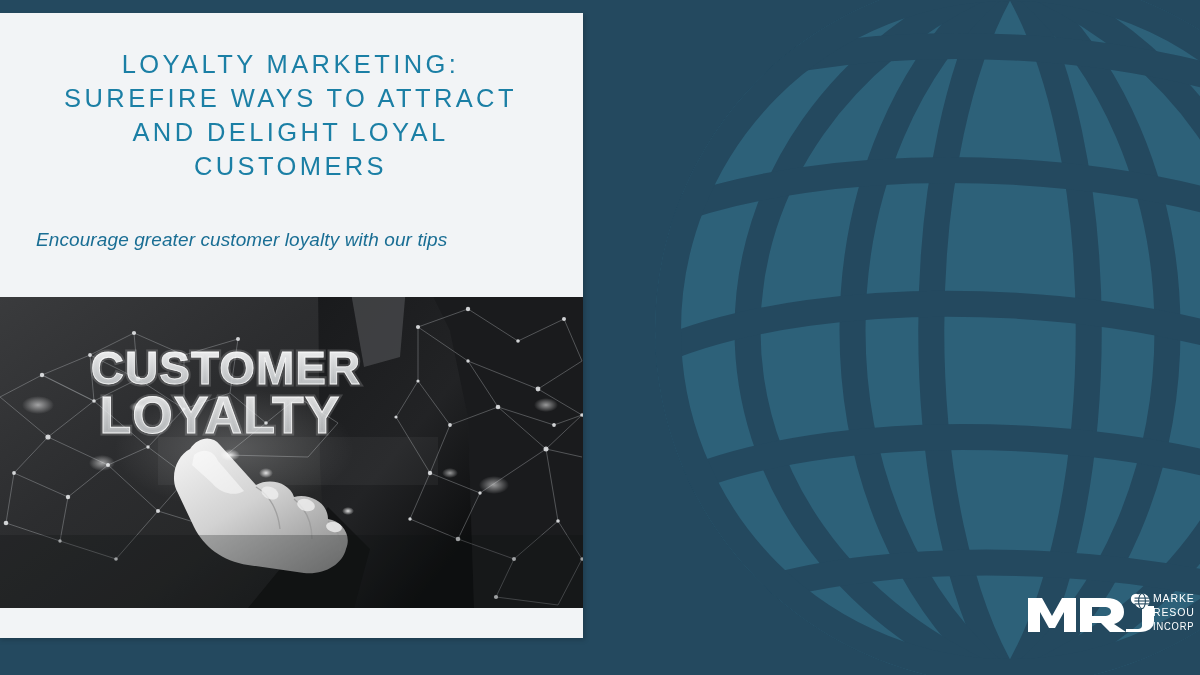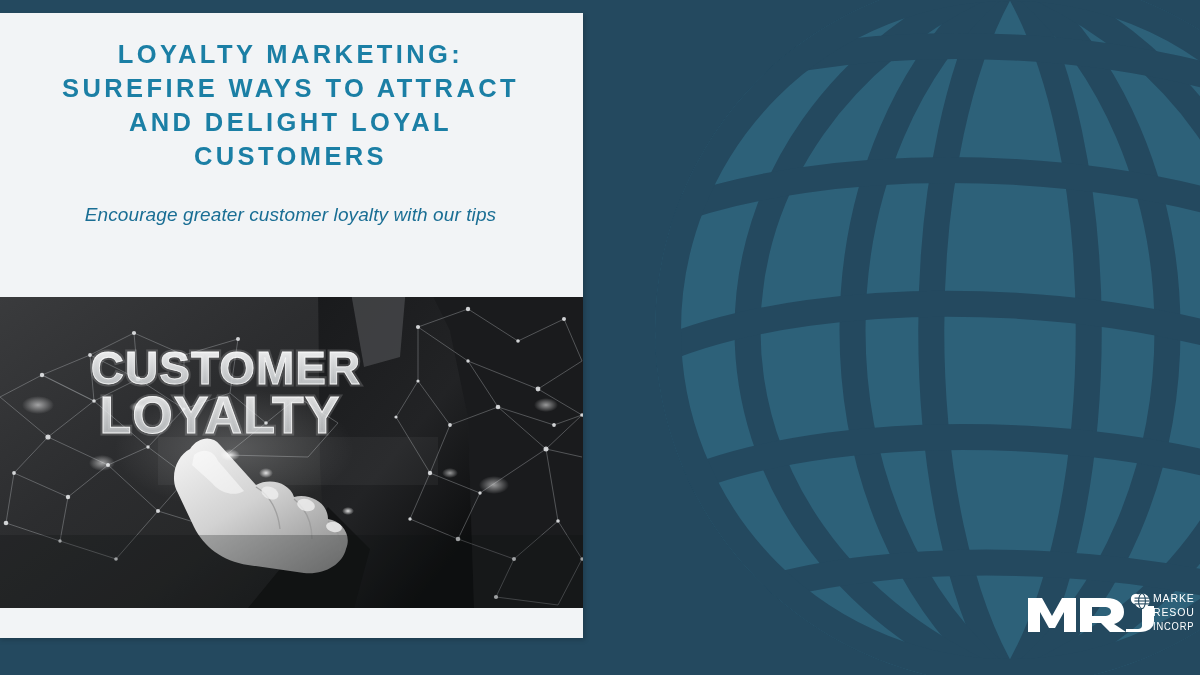--- a/index.html
+++ b/index.html
@@ -37,40 +37,39 @@
     overflow: hidden;
   }
 
   #card-text {
     padding: 24px 22px 0 22px;
     box-sizing: border-box;
     height: 284px;
   }
 
   #headline {
-    margin: 0;
+    margin: 10px;
     color: #1b7fa5;
     font-size: 25.5px;
-    font-weight: bold;
+    font-weight: normal;
     letter-spacing: 3.4px;
     line-height: 34px;
     text-align: center;
     text-transform: uppercase;
     white-space: pre-line;
   }
 
   #subhead {
-    margin: 1px;
+    margin: 16px;
     padding-top: 30px;
     color: #1a6e94;
     font-size: 19px;
     font-style: italic;
     font-weight: normal;
     letter-spacing: 0.1px;
-    text-align: center;
   }
 
   
   #photo {
     position: absolute;
     left: 0;
     top: 284px;
     width: 585px;
     height: 311px;
     overflow: hidden;

